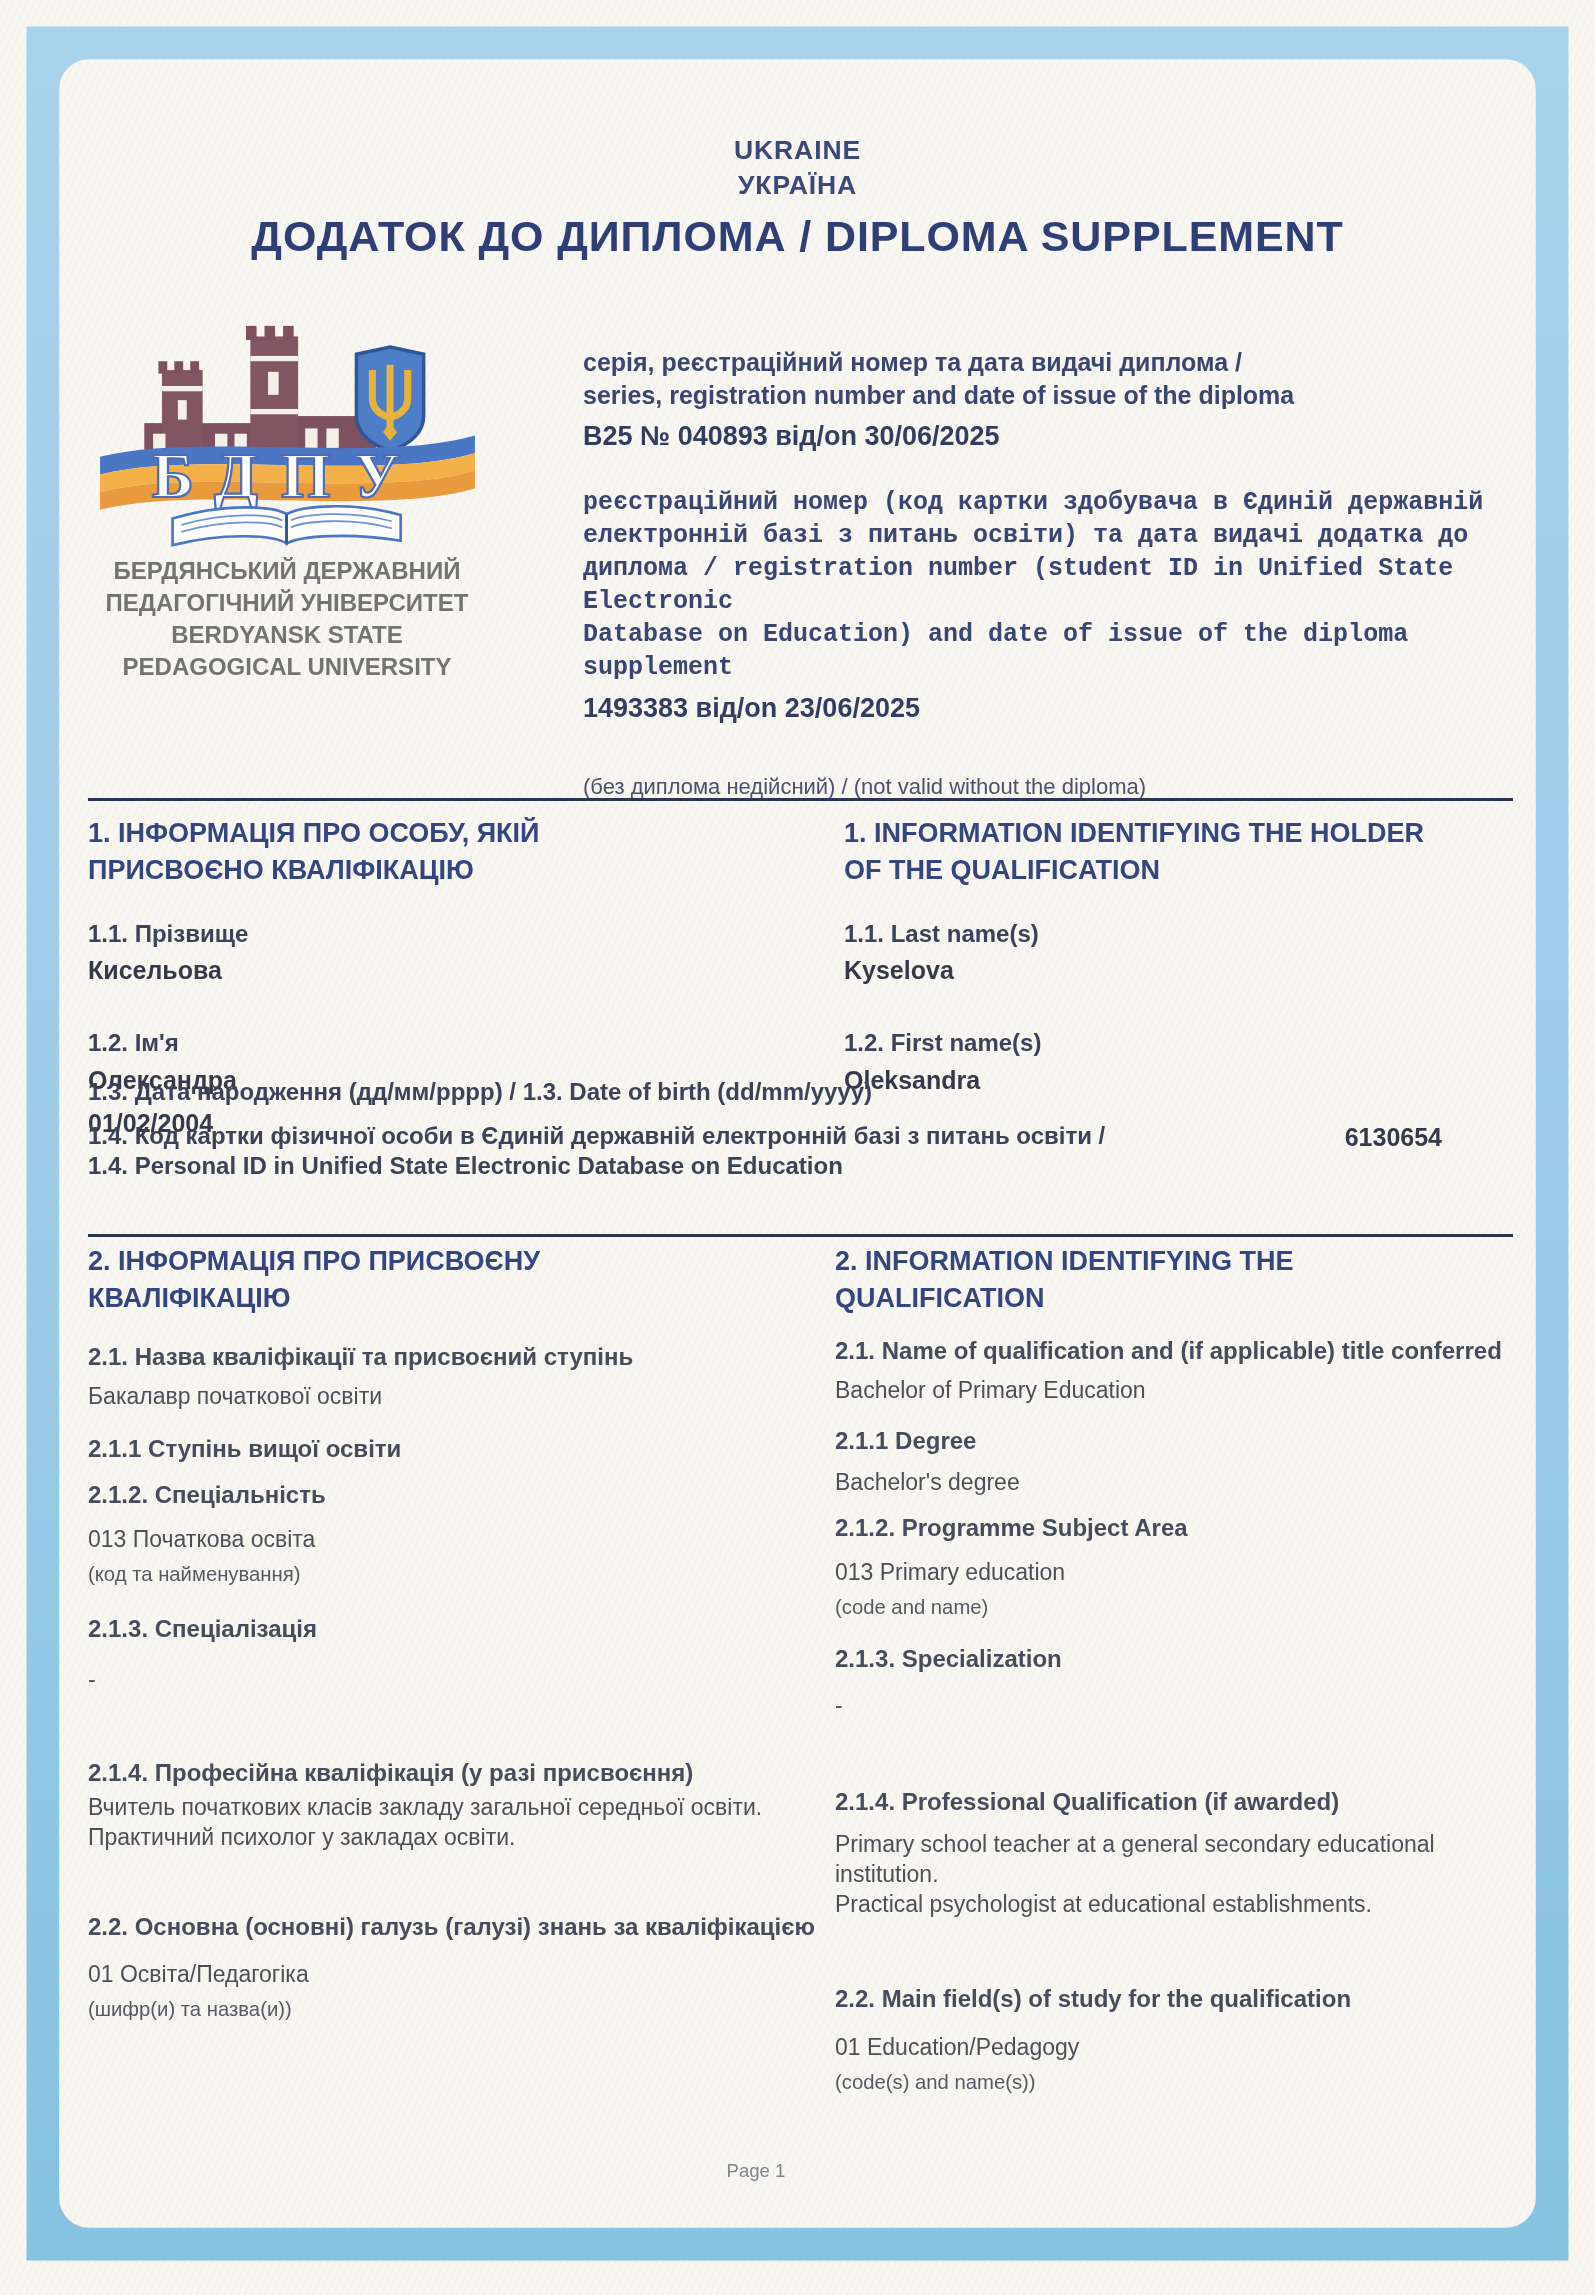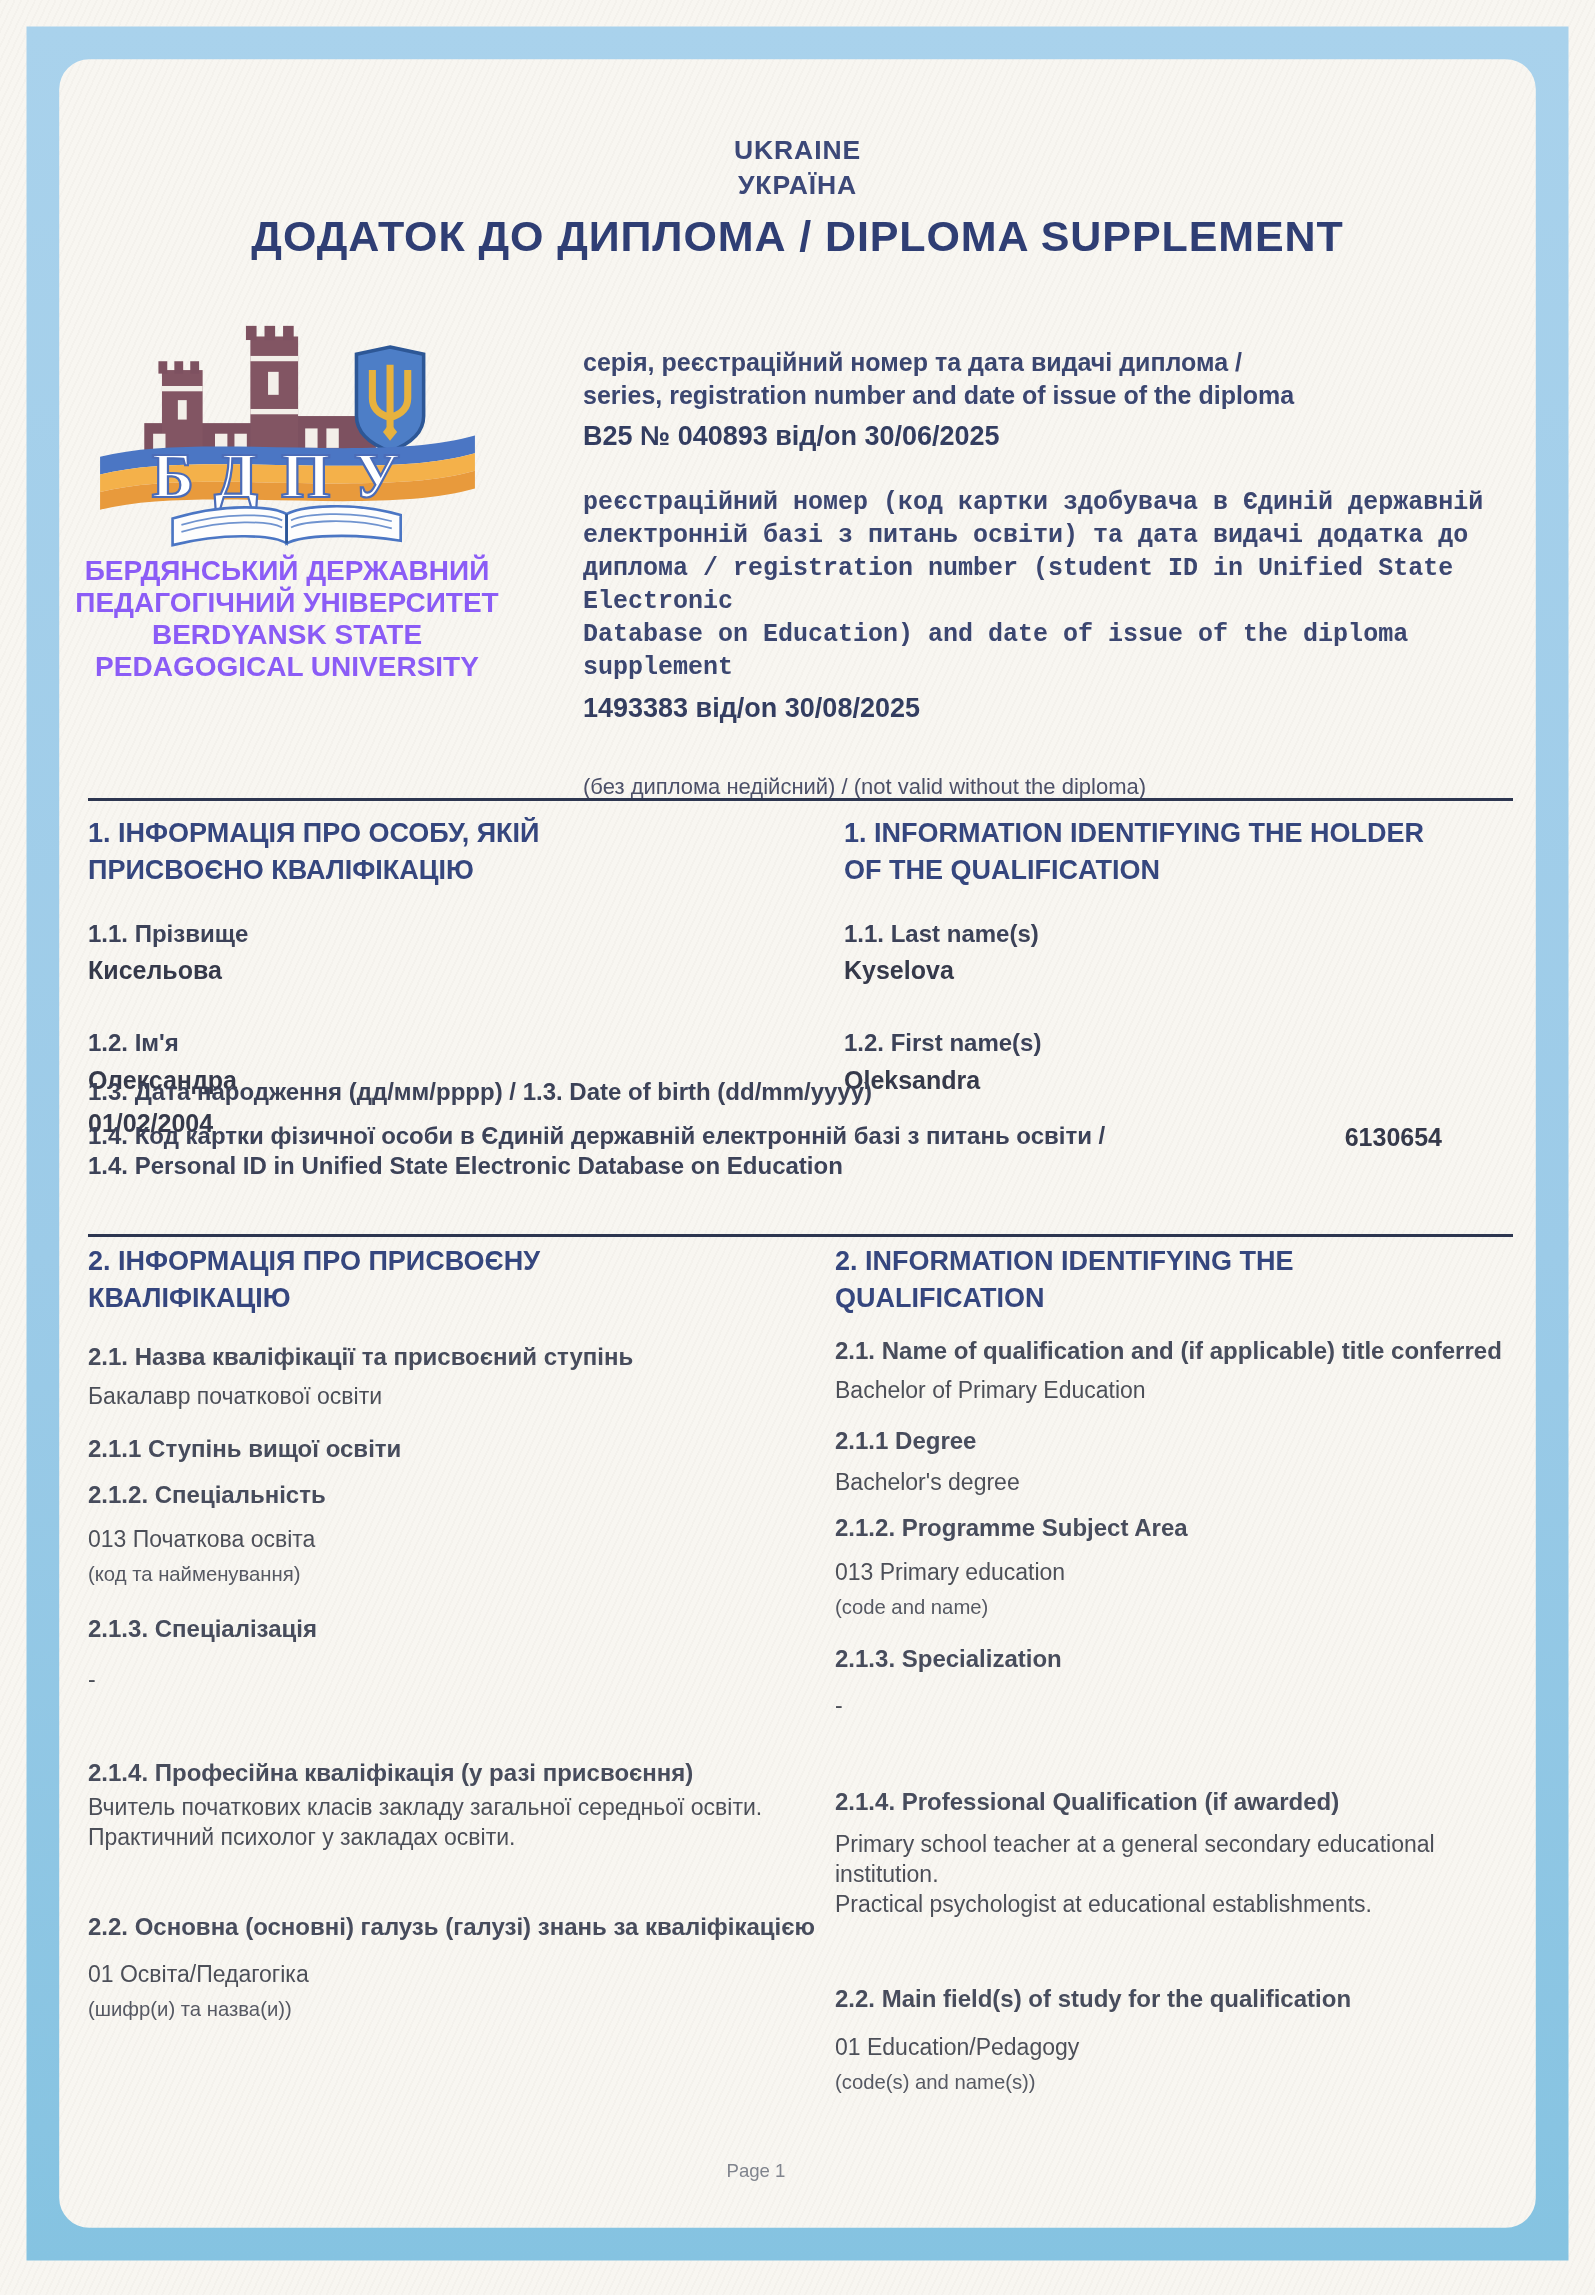--- a/index.html
+++ b/index.html
@@ -15,21 +15,21 @@
   .frame-svg{position:absolute;left:0;top:0;}
   .country{
     position:absolute;top:133px;left:0;width:1595px;text-align:center;
     font-weight:bold;font-size:26.5px;line-height:35px;color:#3c4878;letter-spacing:0.9px;
   }
   .doc-title{
     position:absolute;top:212px;left:0;width:1595px;text-align:center;
     font-weight:bold;font-size:43px;color:#2f3e74;letter-spacing:0.9px;
   }
   .logo{position:absolute;left:75px;top:324px;width:424px;text-align:center;}
-  .logo-name{margin-top:5.3px;font-weight:bold;font-size:28px;line-height:32px;color:#8b5cf6;}
+  .logo-name{margin-top:5.3px;font-weight:bold;font-size:24px;line-height:32px;color:#737373;}
   .reg{position:absolute;left:583px;top:346px;width:946px;text-align:left;color:#3b4670;}
   .reg-label{font-weight:bold;font-size:25px;line-height:33px;}
   .reg-value{font-weight:bold;font-size:27px;line-height:35px;margin-top:7px;color:#333d60;}
   .reg-para{margin-top:32px;white-space:pre-line;font-family:Liberation Mono, monospace;}
   .reg-note{margin-top:48px;font-size:22px;font-weight:normal;color:#4c5068;}
   .rule{position:absolute;left:88px;width:1425px;height:2.7px;background:#2d3650;}
   #rule1{top:798px;} #rule2{top:1234px;}
   .sec-heading{font-weight:bold;font-size:27px;line-height:37px;color:#35467e;white-space:pre-line;}
   .f-label{font-weight:bold;font-size:24px;line-height:30px;color:#3c4258;white-space:pre-line;}
   .f-value{font-weight:bold;font-size:25px;line-height:32px;color:#35394a;}
@@ -131,21 +131,21 @@
   </div>
 
   <div class="reg">
     <div class="reg-label">серія, реєстраційний номер та дата видачі диплома /</div>
     <div class="reg-label">series, registration number and date of issue of the diploma</div>
     <div class="reg-value">В25 № 040893 від/on 30/06/2025</div>
     <div class="reg-label reg-para">реєстраційний номер (код картки здобувача в Єдиній державній
 електронній базі з питань освіти) та дата видачі додатка до
 диплома / registration number (student ID in Unified State Electronic
 Database on Education) and date of issue of the diploma supplement</div>
-    <div class="reg-value">1493383 від/on 30/08/2025</div>
+    <div class="reg-value">1493383 від/on 23/06/2025</div>
     <div class="reg-note">(без диплома недійсний) / (not valid without the diploma)</div>
   </div>
 
   <div class="rule" id="rule1"></div>
 
   <div class="sec1">
     <div class="colL">
       <div class="sec-heading">1. ІНФОРМАЦІЯ ПРО ОСОБУ, ЯКІЙ
 ПРИСВОЄНО КВАЛІФІКАЦІЮ</div>
       <div class="f-label lbl1">1.1. Прізвище</div>

